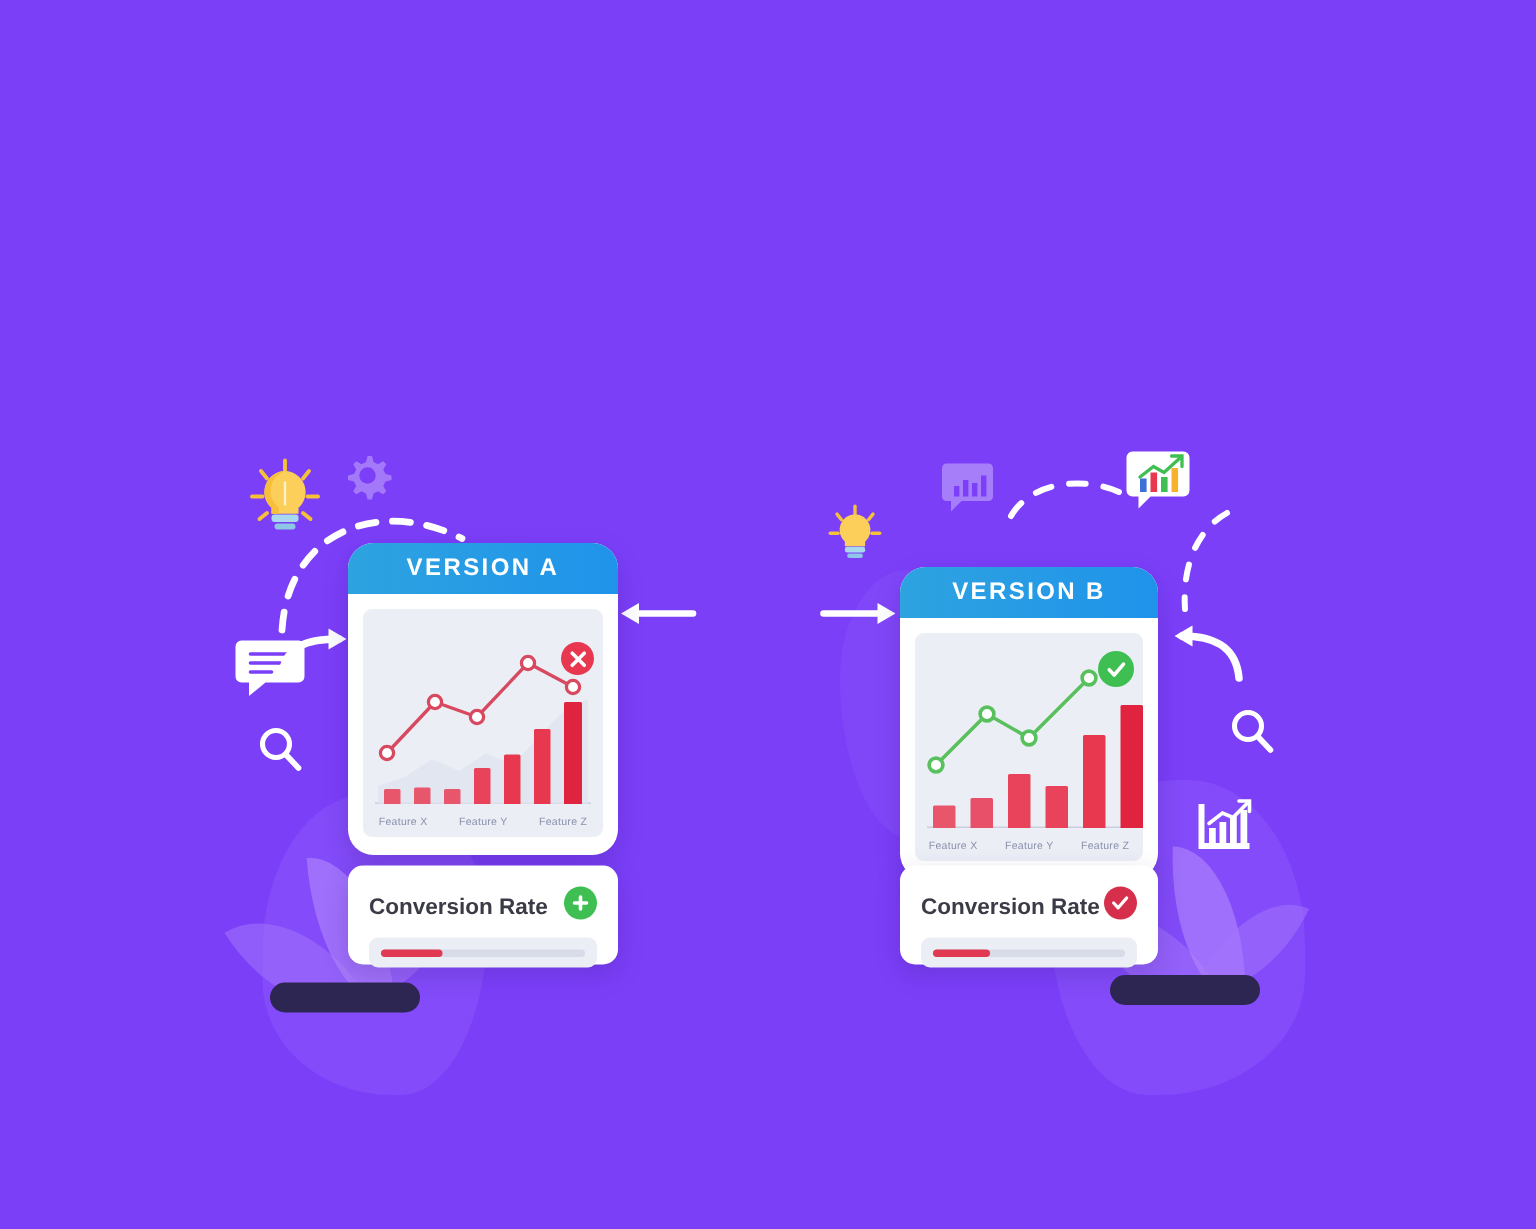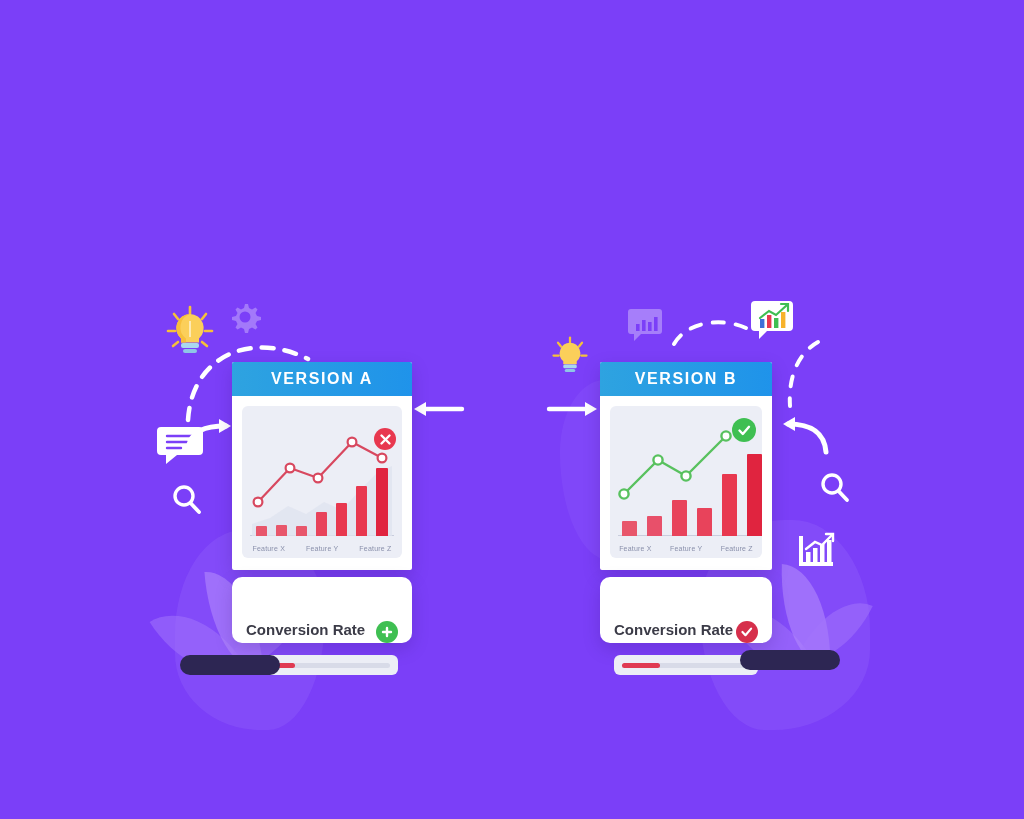--- a/index.html
+++ b/index.html
@@ -52,21 +52,21 @@
   .base {
     position: absolute;
     height: 20px;
     border-radius: 10px;
     background: #2d2653;
   }
 
   .screen-card {
     position: absolute;
     background: #ffffff;
-    border-radius: 2px;
+    border-radius: 17px;
     box-shadow: 0 6px 18px rgba(40,10,90,.18);
     overflow: hidden;
   }
   .card-header {
     height: 34px;
     display: flex;
     align-items: center;
     justify-content: center;
     background: linear-gradient(90deg, #2ea3e0 0%, #1f93ea 100%);
     color: #ffffff;
@@ -113,21 +113,21 @@
   }
 
   
   .conv-card {
     position: absolute;
     background: #fff;
     border-radius: 10px;
     box-shadow: 0 6px 18px rgba(40,10,90,.18);
     padding: 14px 14px 16px 14px;
   }
-  .conv-row { display: flex; align-items: flex-start; justify-content: space-between; margin-top: 30px; }
+  .conv-row { display: flex; align-items: flex-end; justify-content: space-between; }
   .conv-label { color: #3b3b47; font-size: 15px; font-weight: bold; }
   .conv-pill {
     margin-top: 12px;
     height: 20px;
     border-radius: 6px;
     background: #eceef6;
     display: flex;
     align-items: center;
     padding: 0 8px;
   }
@@ -369,21 +369,21 @@
           <div class="fill" style="width:30%;"></div>
         </div>
       </div>
     </div>
 
     <div class="base" style="left:180px; top:655px; width:100px;"></div>
   </div>
 
   <div class="device">
 
-    <div class="screen-card" style="left:600px; top:362px; width:172px; height:208px;">
+    <div class="screen-card" style="left:600px; top:378px; width:172px; height:208px;">
       <div class="card-header">VERSION B</div>
 
       <div class="chart-pane" style="height:152px;">
         <div class="axis-line" style="bottom:22px;"></div>
 
         <div class="bar" style="left:12px;  width:15px; height:15px; bottom:22px; background:#e8566b;"></div>
         <div class="bar" style="left:37px;  width:15px; height:20px; bottom:22px; background:#e8506a;"></div>
         <div class="bar" style="left:62px;  width:15px; height:36px; bottom:22px; background:#e8435b;"></div>
         <div class="bar" style="left:87px;  width:15px; height:28px; bottom:22px; background:#e8435b;"></div>
         <div class="bar" style="left:112px; width:15px; height:62px; bottom:22px; background:#e8384f;"></div>

